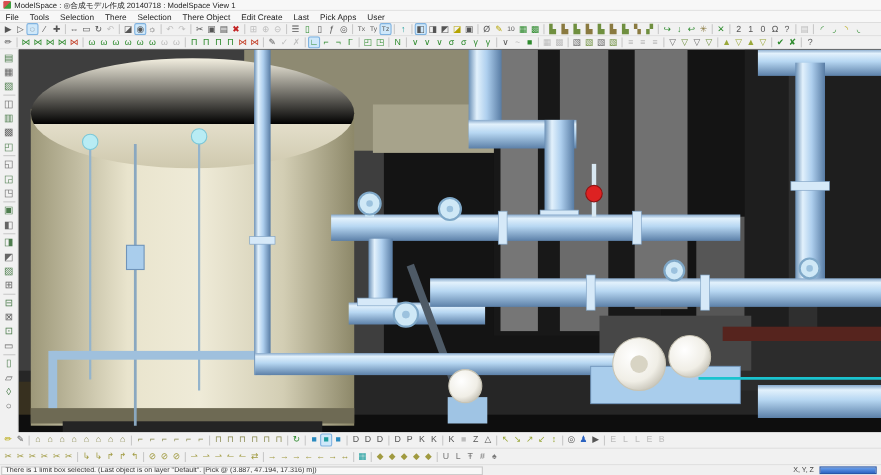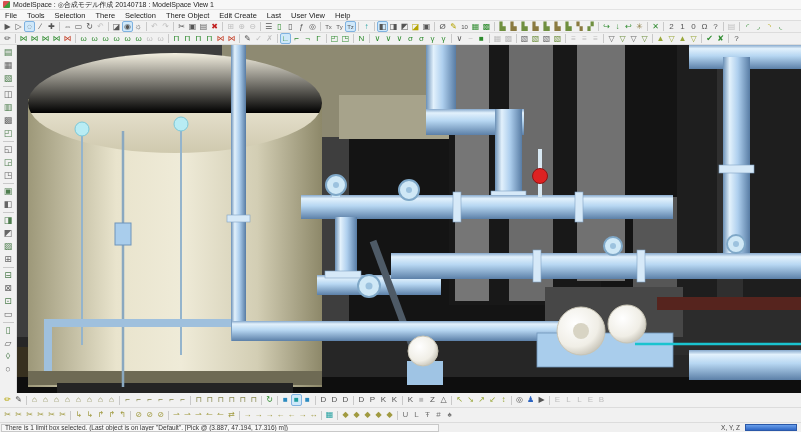--- a/index.html
+++ b/index.html
@@ -53,22 +53,22 @@
 
 <div class="menubar">
     <span>File</span>
     <span>Tools</span>
     <span>Selection</span>
     <span>There</span>
     <span>Selection</span>
     <span>There Object</span>
     <span>Edit Create</span>
     <span>Last</span>
-    <span>User View</span>
-    <span>Help</span>
+    <span>Pick Apps</span>
+    <span>User</span>
   </div>
 
 <div class="tb tb1">
     <span class="tbtn">▶</span>
     <span class="tbtn">▷</span>
     <span class="tbtn toggled">◌</span>
     <span class="tbtn">∕</span>
     <span class="tbtn">✚</span>
     <span class="tsep"></span>
     <span class="tbtn">⇔</span>

